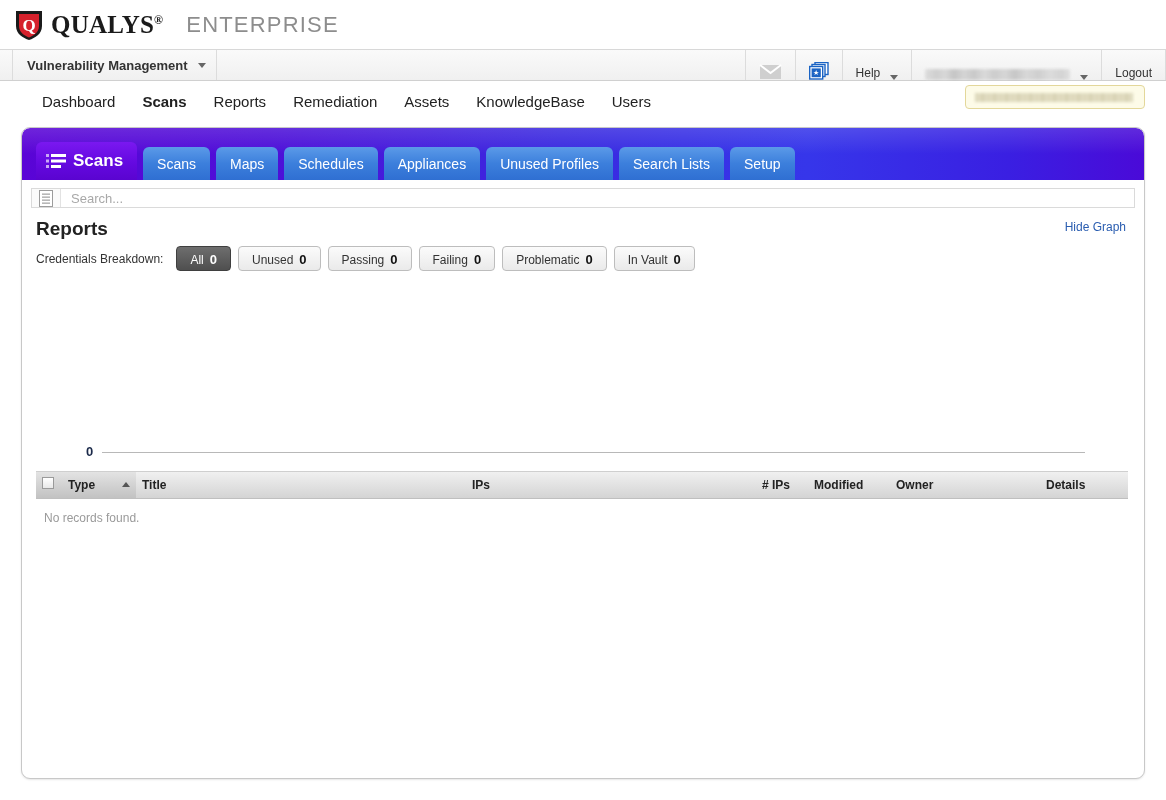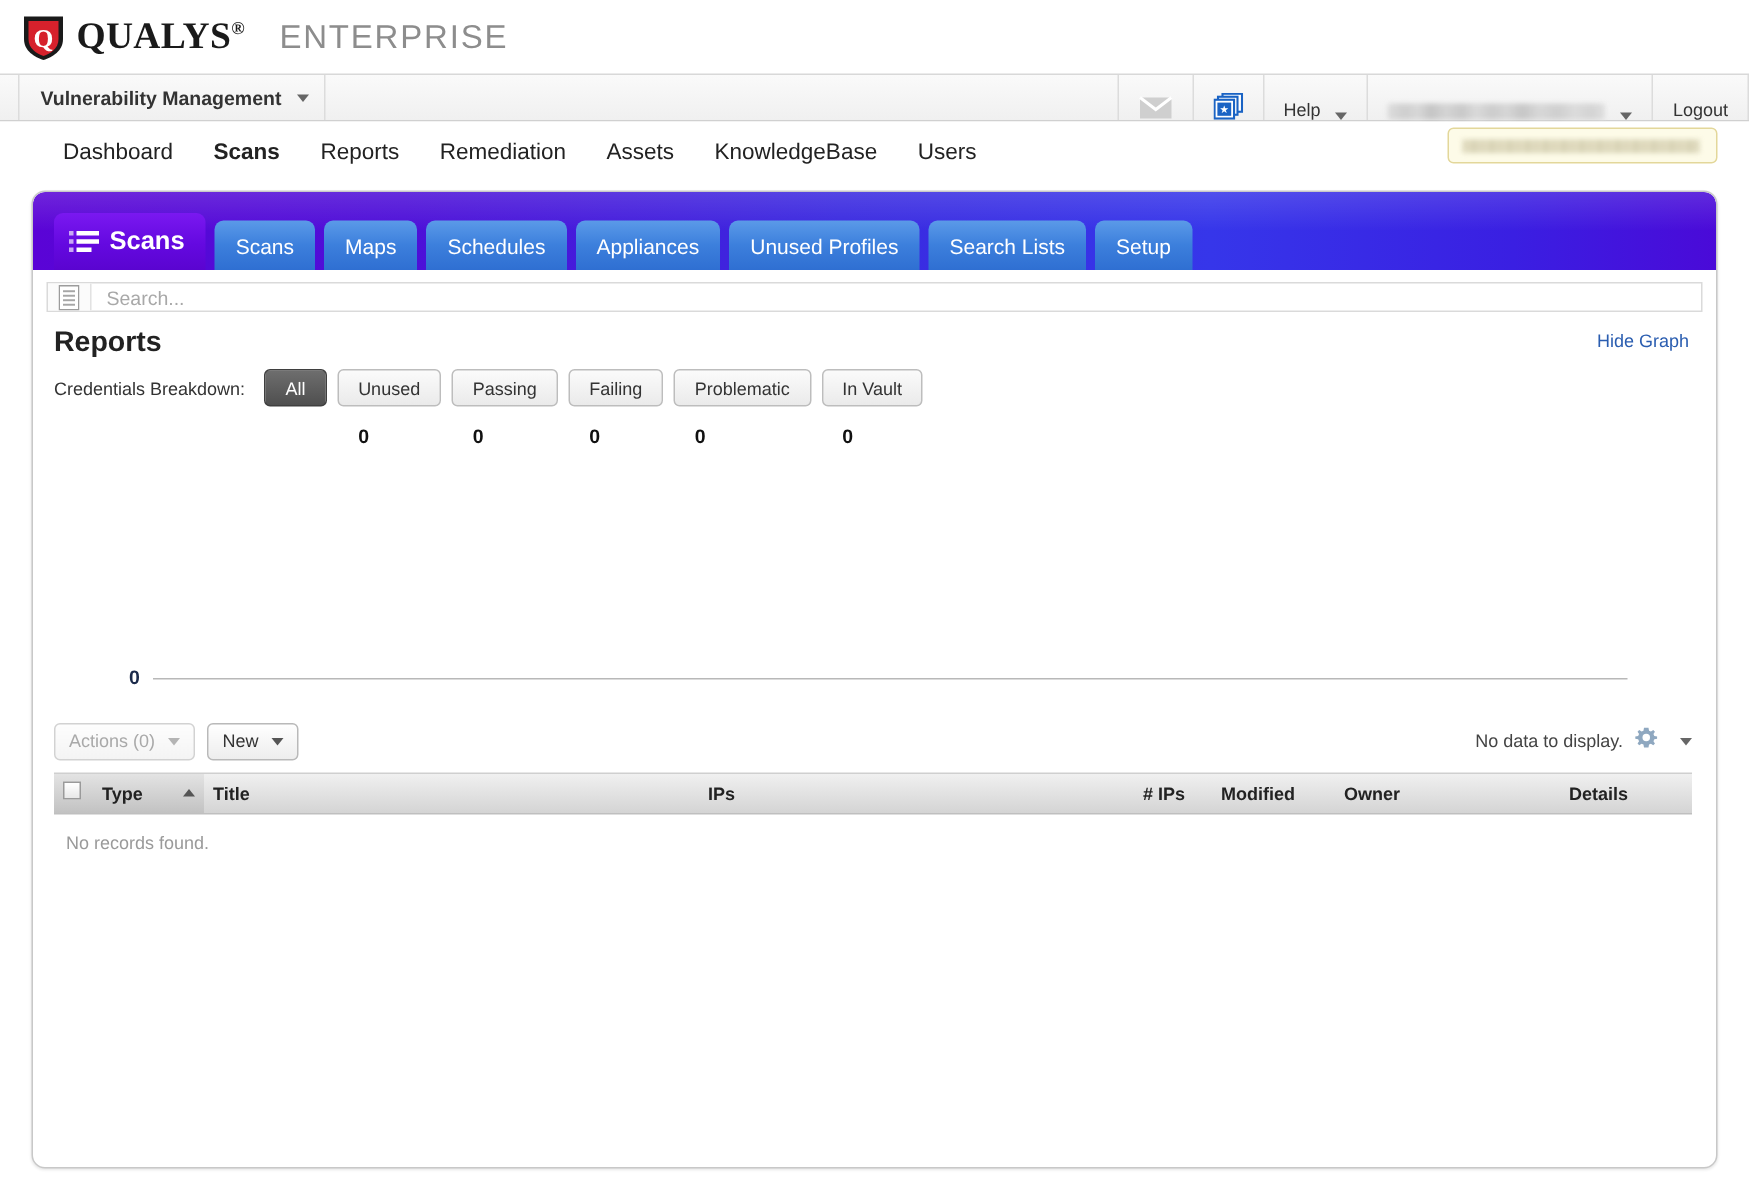--- a/index.html
+++ b/index.html
@@ -259,21 +259,20 @@
     display: flex; align-items: baseline; gap: 6px;
     height: 25px;
     padding: 0 13px;
     border: 1px solid #bdbdbd;
     border-radius: 4px;
     background: linear-gradient(to bottom, #fbfbfb 0%, #eaeaea 100%);
     font-size: 12px;
     color: #333;
     cursor: pointer;
     line-height: 25px;
-    flex-direction: column;
   }
   .pill b { font-size: 13px; color: #111; }
   .pill.sel {
     background: linear-gradient(to bottom, #6e6e6e 0%, #4f4f4f 100%);
     border-color: #3f3f3f;
     color: #ffffff;
   }
   .pill.sel b { color: #ffffff; }
 
   
@@ -528,43 +527,20 @@
         <b>0</b>
       </div>
     </div>
   </div>
 
   <div class="chart">
     <span class="chart-zero">0</span>
     <div class="chart-base"></div>
   </div>
 
-  <div class="toolbar">
-    <div class="btn disabled">
-      <span>Actions (0)</span>
-      <span class="caret"></span>
-    </div>
-    <div class="btn">
-      <span>New</span>
-      <span class="caret"></span>
-    </div>
-
-    <div class="toolbar-right">
-      <span class="nodata">No data to display.</span>
-      <span class="gear-btn">
-        <span>
-          <svg width="15" height="15" viewBox="0 0 15 15">
-            <path d="M7.5 1.2 L9 1.2 L9.35 3.1 L10.6 3.7 L12.2 2.7 L13.3 3.8 L12.3 5.4 L12.9 6.6 L14.8 7 L14.8 8.5 L12.9 8.85 L12.3 10.1 L13.3 11.7 L12.2 12.8 L10.6 11.8 L9.35 12.4 L9 14.3 L7.5 14.3 L6 14.3 L5.65 12.4 L4.4 11.8 L2.8 12.8 L1.7 11.7 L2.7 10.1 L2.1 8.85 L0.2 8.5 L0.2 7 L2.1 6.6 L2.7 5.4 L1.7 3.8 L2.8 2.7 L4.4 3.7 L5.65 3.1 L6 1.2 Z" fill="#8fa8c0"></path>
-            <circle cx="7.5" cy="7.7" r="2.5" fill="#ffffff"></circle>
-          </svg>
-        </span>
-        <span class="caret"></span>
-      </span>
-    </div>
-  </div>
 
   <div class="table-wrap">
     <table class="grid">
       <thead>
         <tr>
           <th class="col-check sorted">
             <span class="chk"></span>
           </th>
           <th class="col-type sorted">
             <span class="hdr-inner">

